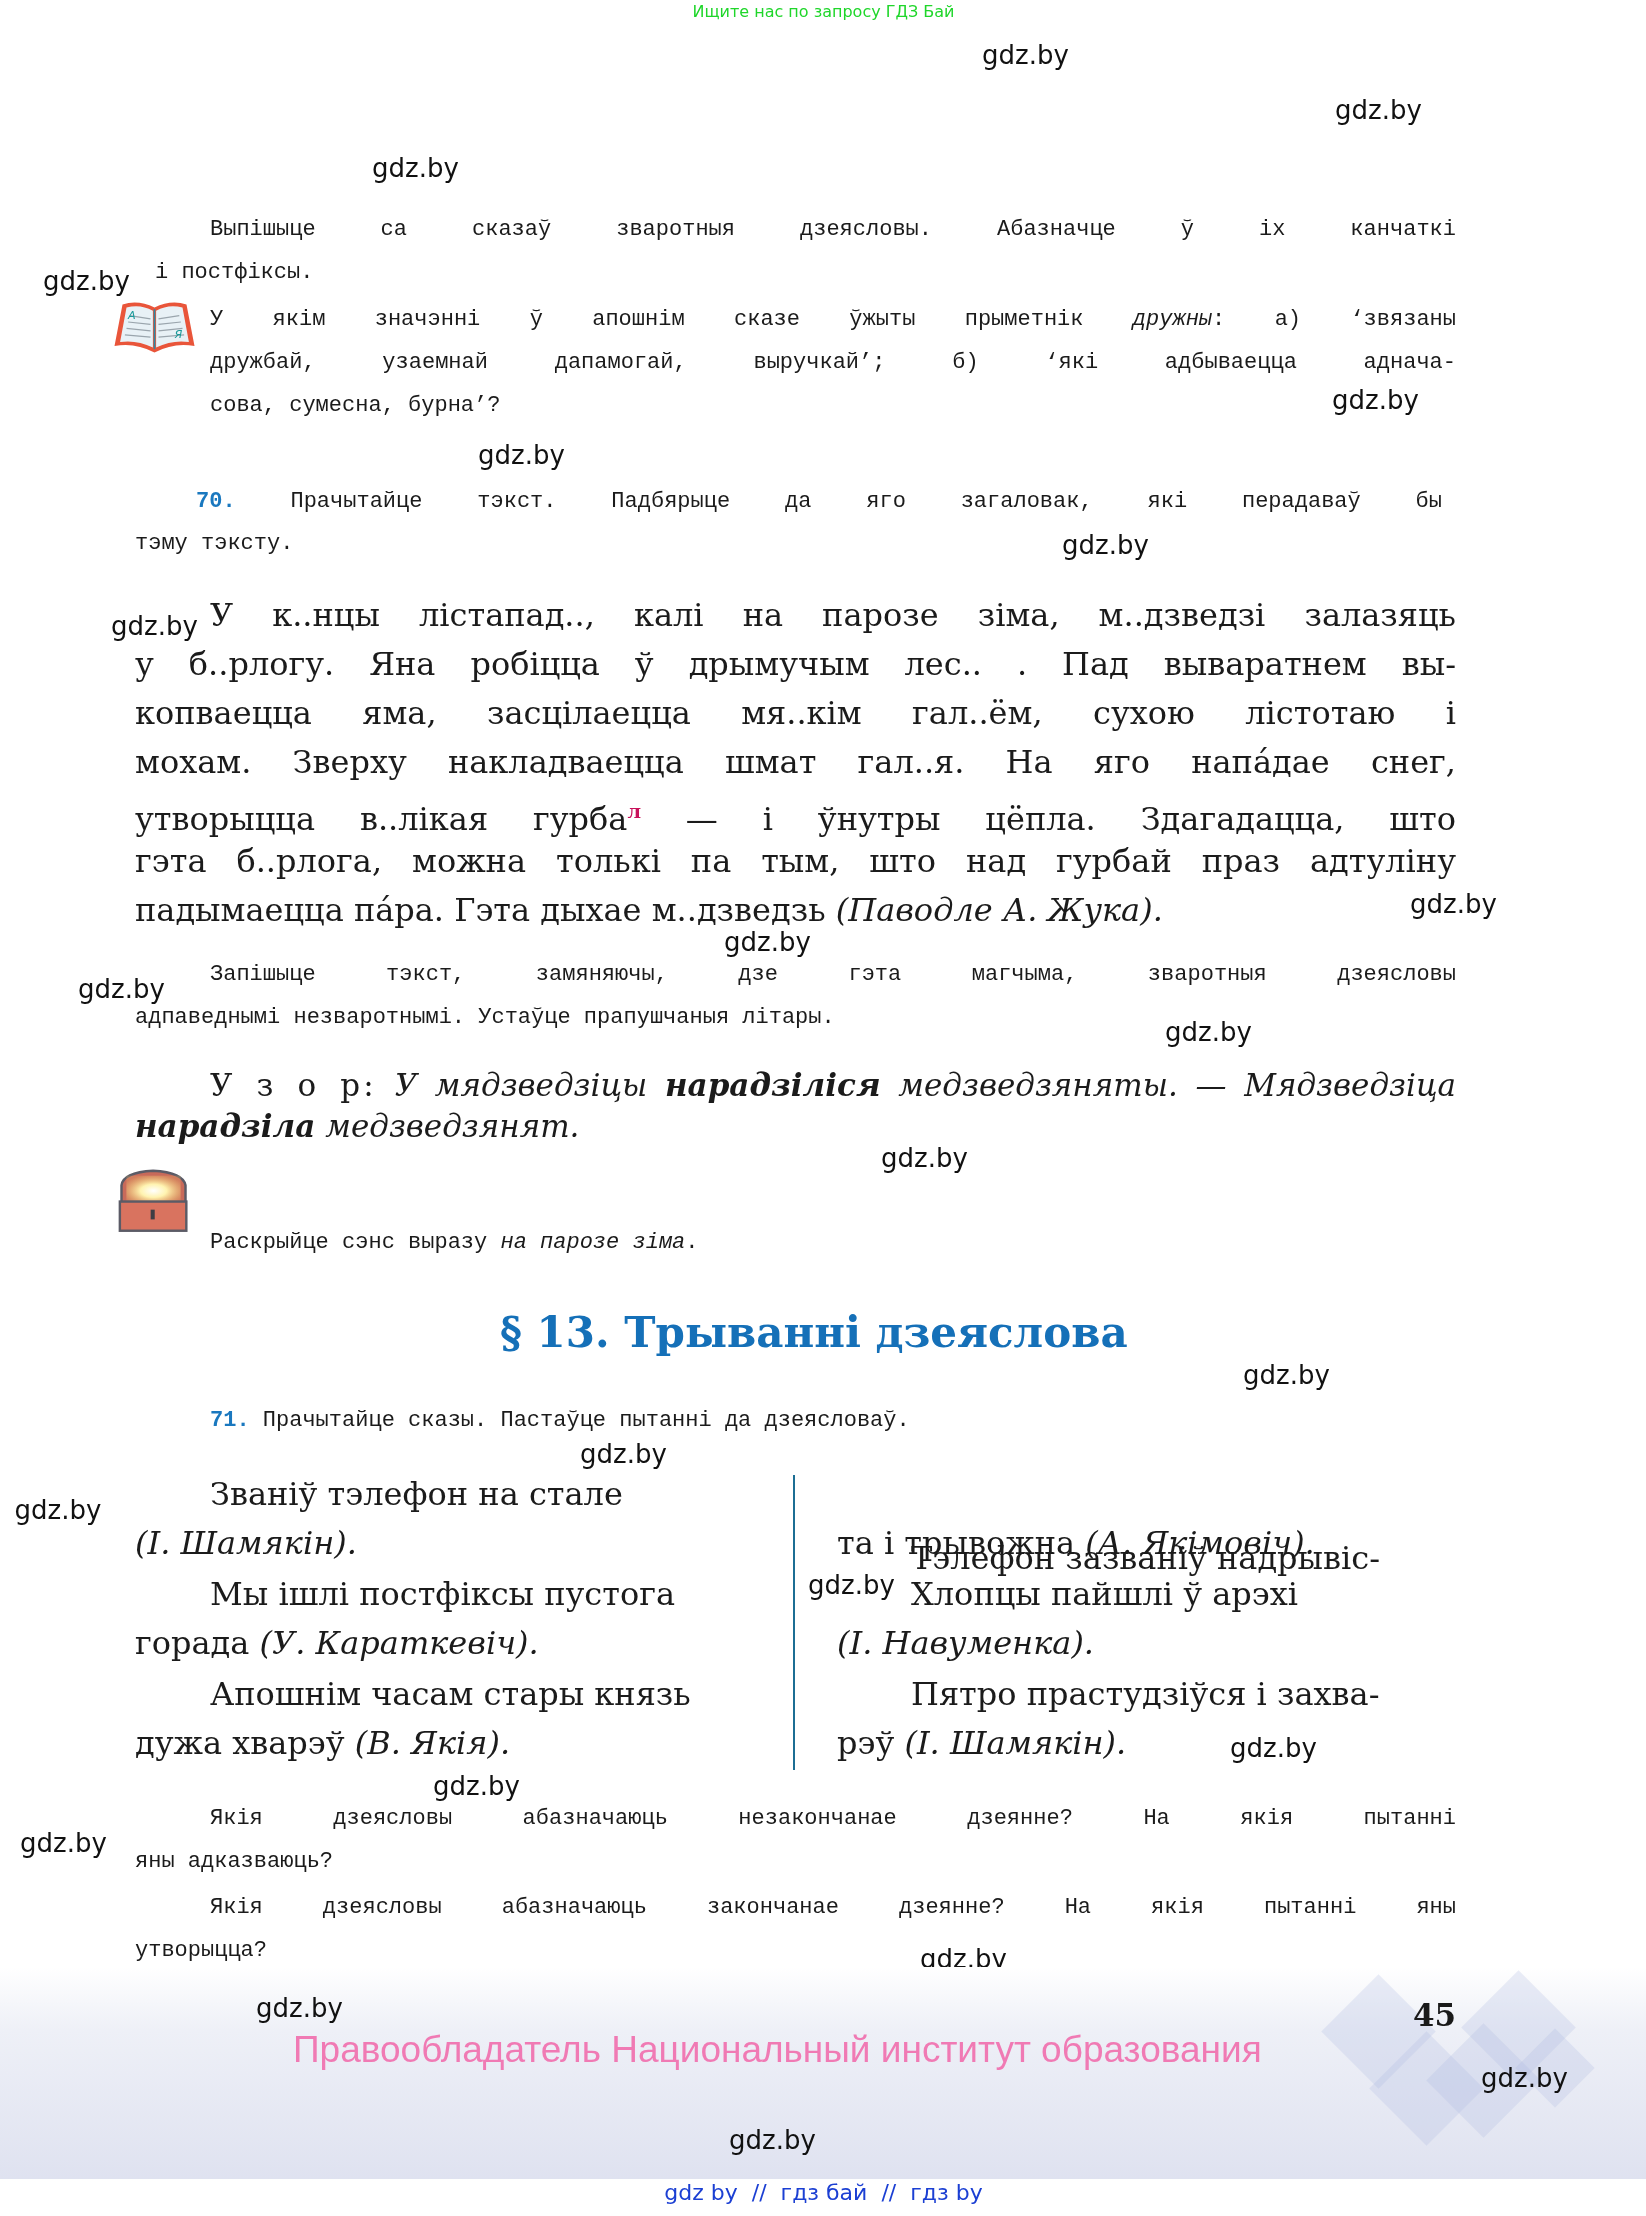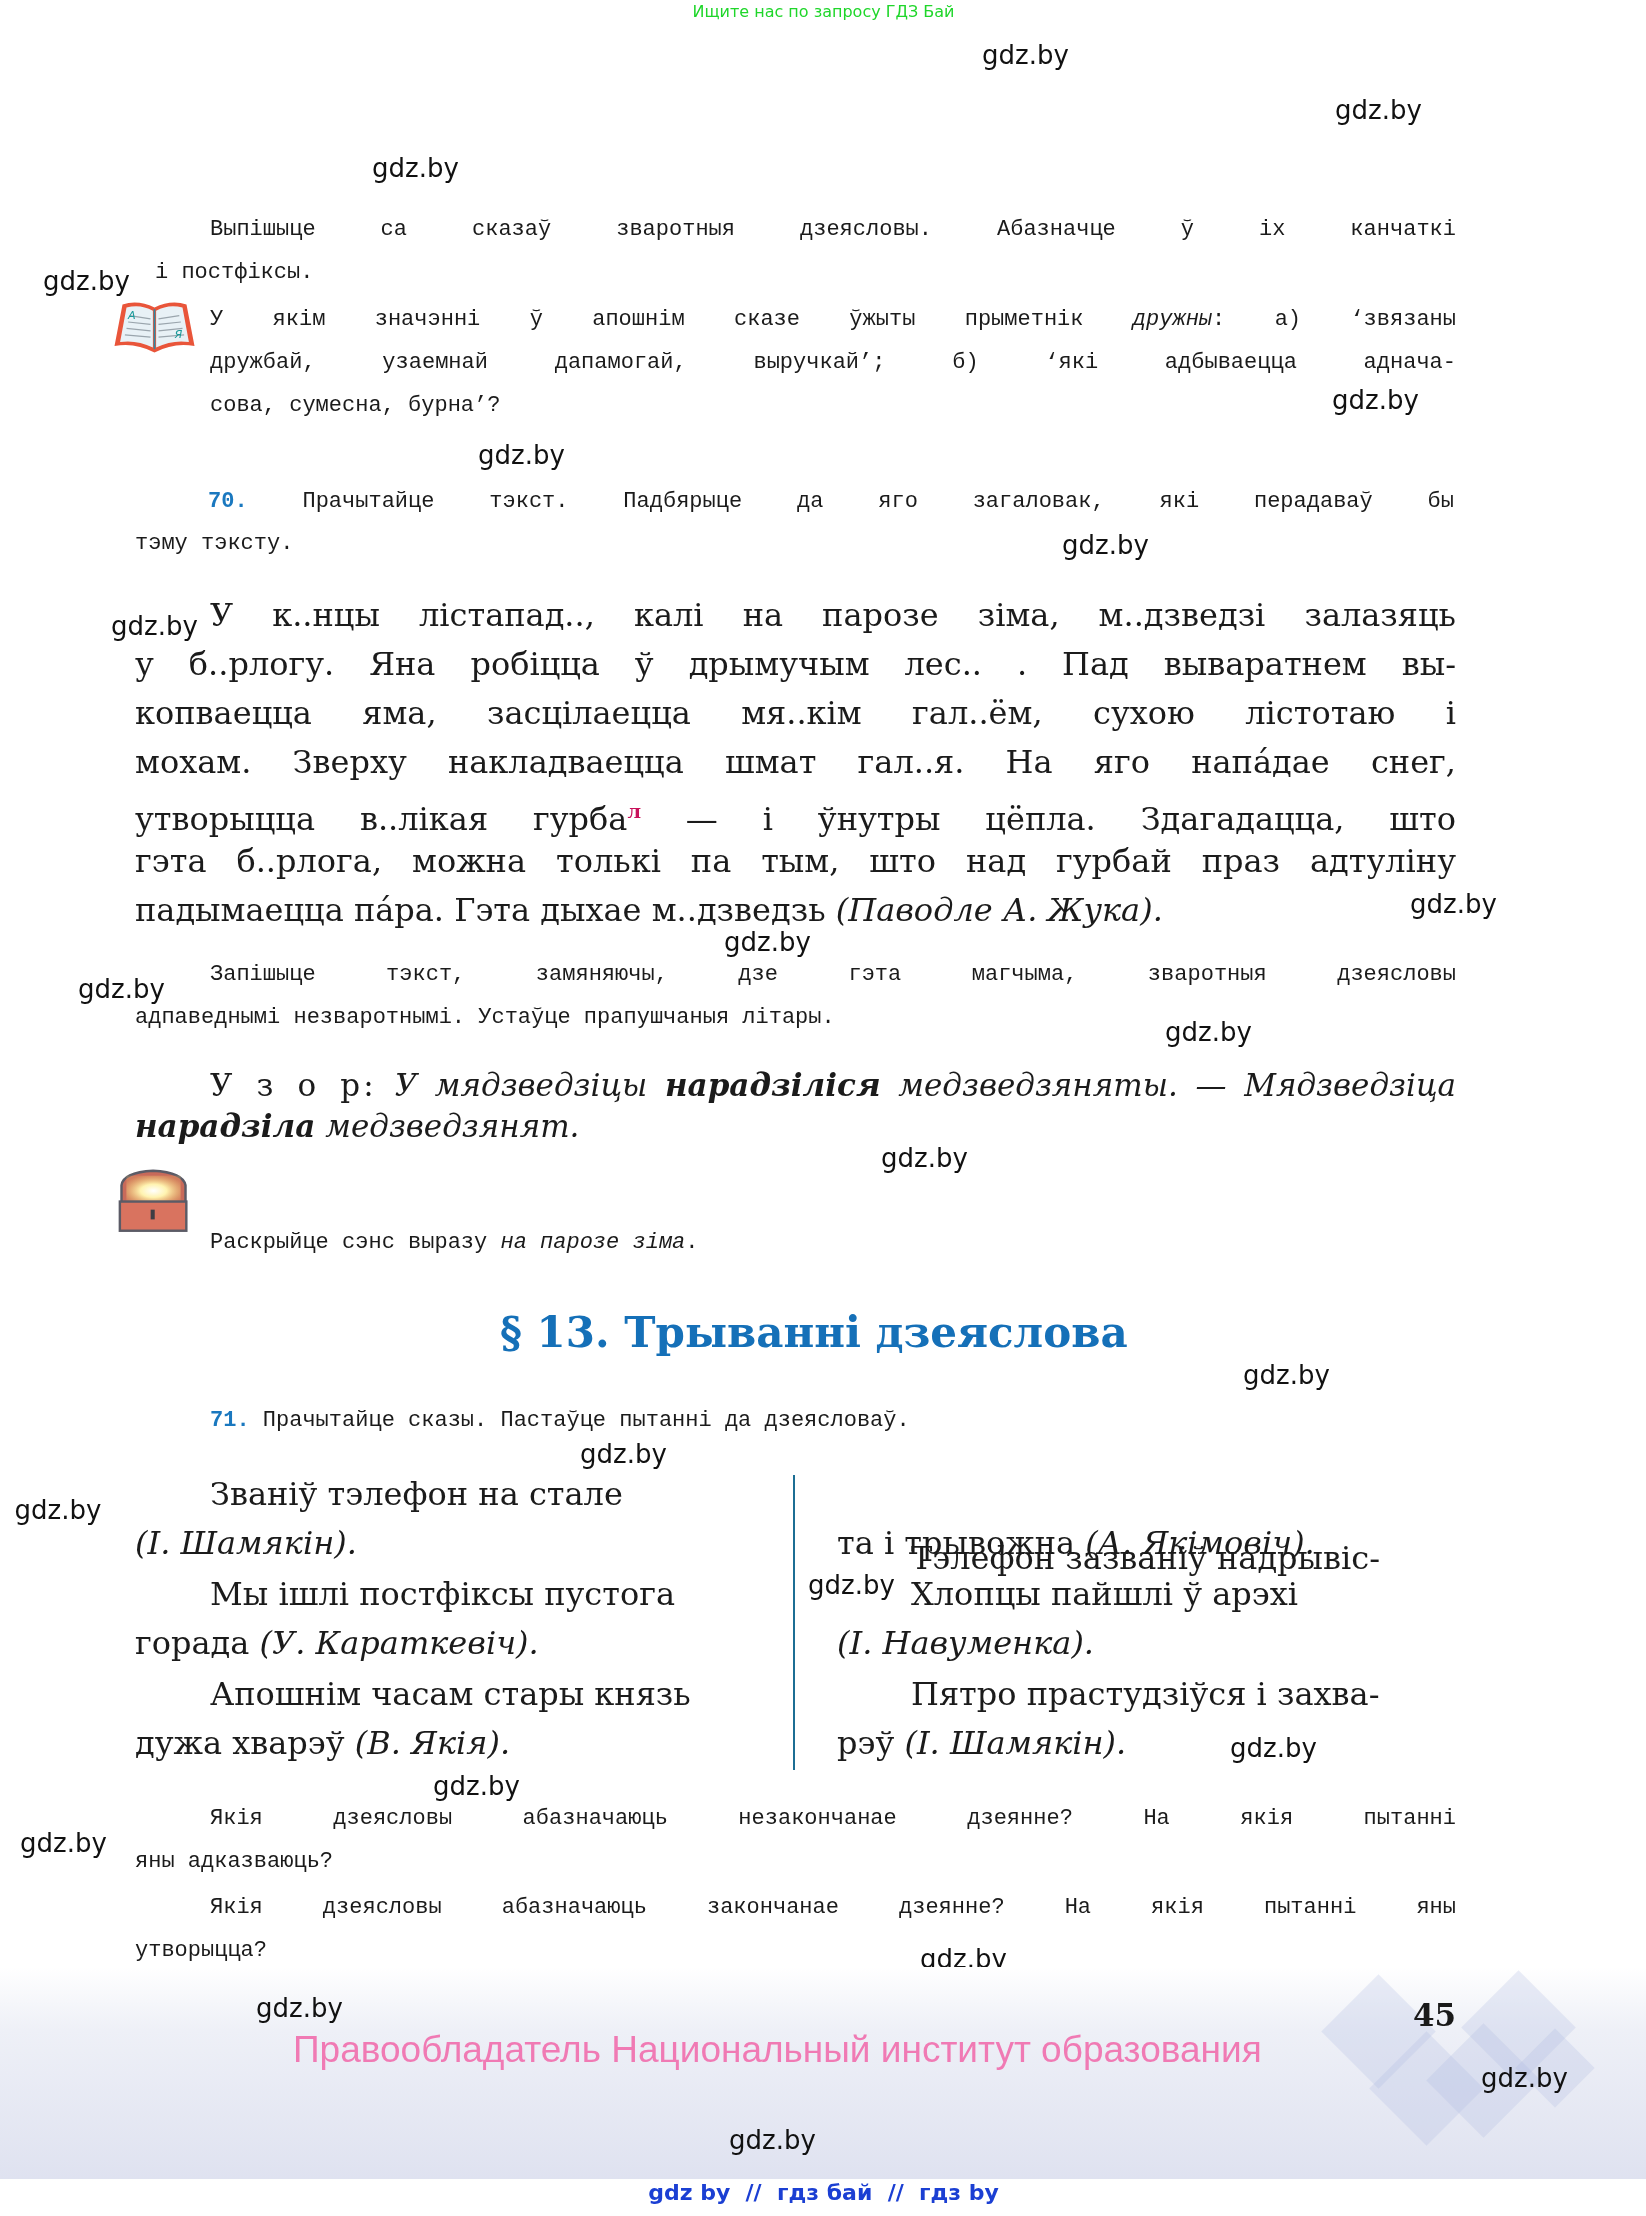--- a/index.html
+++ b/index.html
@@ -12,21 +12,21 @@
   .just { text-align:justify; text-align-last:justify; white-space:normal; }
   .num { color:#1a78bf; font-weight:bold; }
   .heading { font-family:"DejaVu Serif", serif; font-weight:bold; color:#1570b8; font-size:42px; }
   .it { font-style:italic; }
   .b { font-weight:bold; }
   .sup { color:#c8105a; font-size:19.3px; vertical-align:super; font-weight:bold; }
   .bottom-band { position:absolute; left:0; top:1967px; width:1647px; height:212px; background:linear-gradient(#ffffff 0%, #eef0f7 30%, #dfe2f0 100%); }
   .diamond { position:absolute; width:81px; height:81px; transform:rotate(45deg); background:rgba(170,185,225,0.25); }
   .pink { color:#f07ab4; font-family:"Liberation Sans", sans-serif; font-size:37px; }
   .pagenum { font-family:"DejaVu Serif", serif; font-weight:bold; font-size:31px; color:#1a1a1a; }
-  .footer-links { left:0; width:1647px; top:2180px; text-align:center; color:#1b3fd3; font-family:"DejaVu Sans", sans-serif; font-size:22px;font-weight:bold; }
+  .footer-links { left:0; width:1647px; top:2180px; text-align:center; color:#1b3fd3; font-family:"DejaVu Sans", sans-serif; font-size:22px; }
   .divider { position:absolute; left:793px; top:1475px; width:2.4px; height:295px; background:#1c6e94; }
   .icon-book { position:absolute; left:110px; top:298px; width:89px; height:56px; }
   .icon-chest { position:absolute; left:115px; top:1161px; width:77px; height:73px; }
 </style>
 </head>
 <body>
 
 <div class="abs banner">Ищите нас по запросу ГДЗ Бай</div>
 
 <div class="abs wm" style="left:982px;top:40px">gdz.by</div>
@@ -90,21 +90,21 @@
       <line x1="60" y1="41" x2="90" y2="38"></line>
       <line x1="60" y1="49" x2="92" y2="46"></line>
   </g>
   <text x="22" y="26" font-size="14" fill="#1a9a9a" font-family="DejaVu Sans, sans-serif" font-style="italic">А</text>
   <text x="80" y="50" font-size="14" fill="#1a9a9a" font-family="DejaVu Sans, sans-serif" font-style="italic">Я</text>
 </svg>
 <div class="abs sans just" style="left:210px;top:298px;width:1246px"><span>У якім значэнні ў апошнім сказе ўжыты прыметнік </span><span class="it">дружны</span><span>: а) ‘звязаны</span></div>
 <div class="abs sans just" style="left:210px;top:341px;width:1246px">дружбай, узаемнай дапамогай, выручкай’; б) ‘які адбываецца аднача-</div>
 <div class="abs sans" style="left:210px;top:384px">сова, сумесна, бурна’?</div>
 
-<div class="abs sans just" style="left:208px;top:480px;width:1246px"><span class="num">70.</span> <span>Прачытайце тэкст. Падбярыце да яго загаловак, які перадаваў бы</span></div>
+<div class="abs sans just" style="left:196px;top:480px;width:1246px"><span class="num">70.</span> <span>Прачытайце тэкст. Падбярыце да яго загаловак, які перадаваў бы</span></div>
 <div class="abs sans" style="left:135px;top:522px">тэму тэксту.</div>
 
 <div class="abs serif just" style="left:210px;top:591px;width:1246px">У к..нцы лістапад.., калі на парозе зіма, м..дзведзі залазяць</div>
 <div class="abs serif just" style="left:135px;top:640px;width:1321px">у б..рлогу. Яна робіцца ў дрымучым лес.. . Пад вываратнем вы-</div>
 <div class="abs serif just" style="left:135px;top:689px;width:1321px">копваецца яма, засцілаецца мя..кім гал..ём, сухою лістотаю і</div>
 <div class="abs serif just" style="left:135px;top:738px;width:1321px">мохам. Зверху накладваецца шмат гал..я. На яго напа́дае снег,</div>
 <div class="abs serif just" style="left:135px;top:787px;width:1321px"><span>утворыцца в..лікая гурба</span><span class="sup">л</span><span> — і ўнутры цёпла. Здагадацца, што</span></div>
 <div class="abs serif just" style="left:135px;top:837px;width:1321px">гэта б..рлога, можна толькі па тым, што над гурбай праз адтуліну</div>
 <div class="abs serif" style="left:135px;top:886px"><span>падымаецца па́ра. Гэта дыхае м..дзведзь </span><span class="it">(Паводле А. Жука).</span></div>
 

